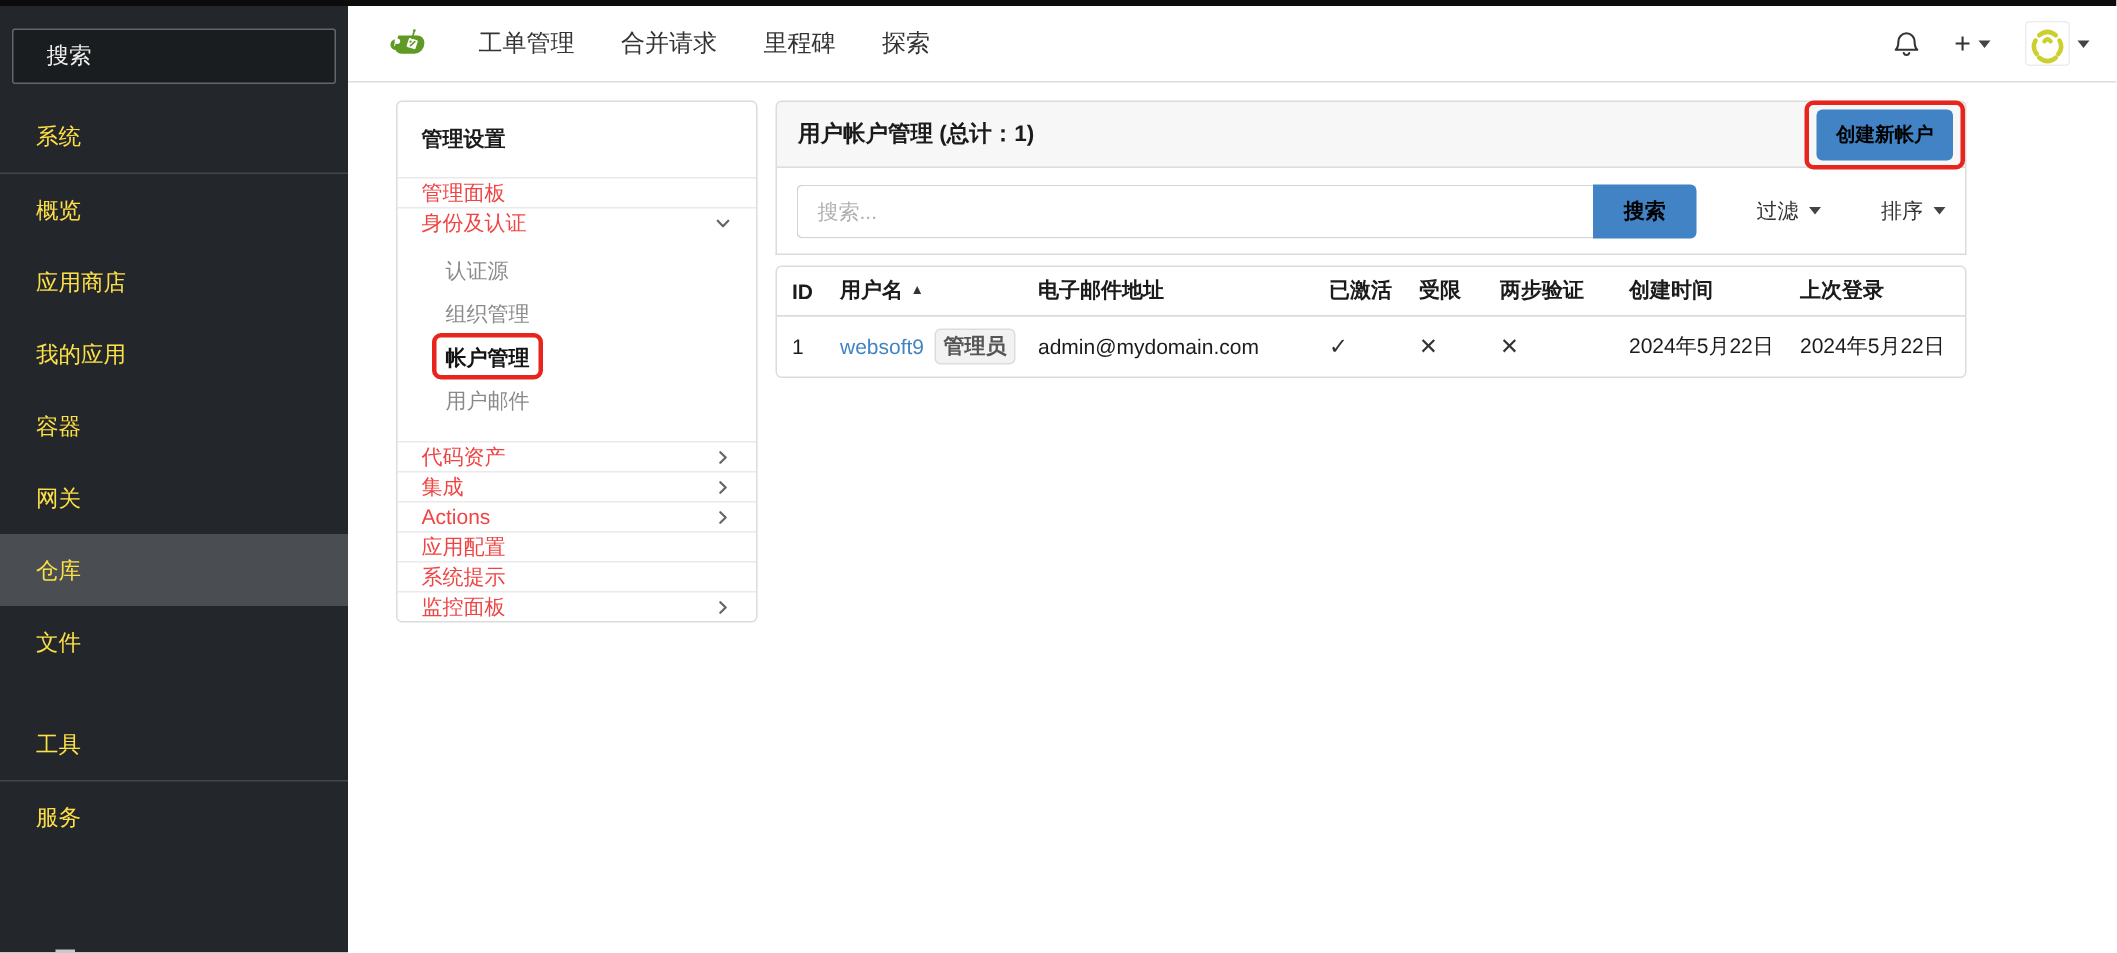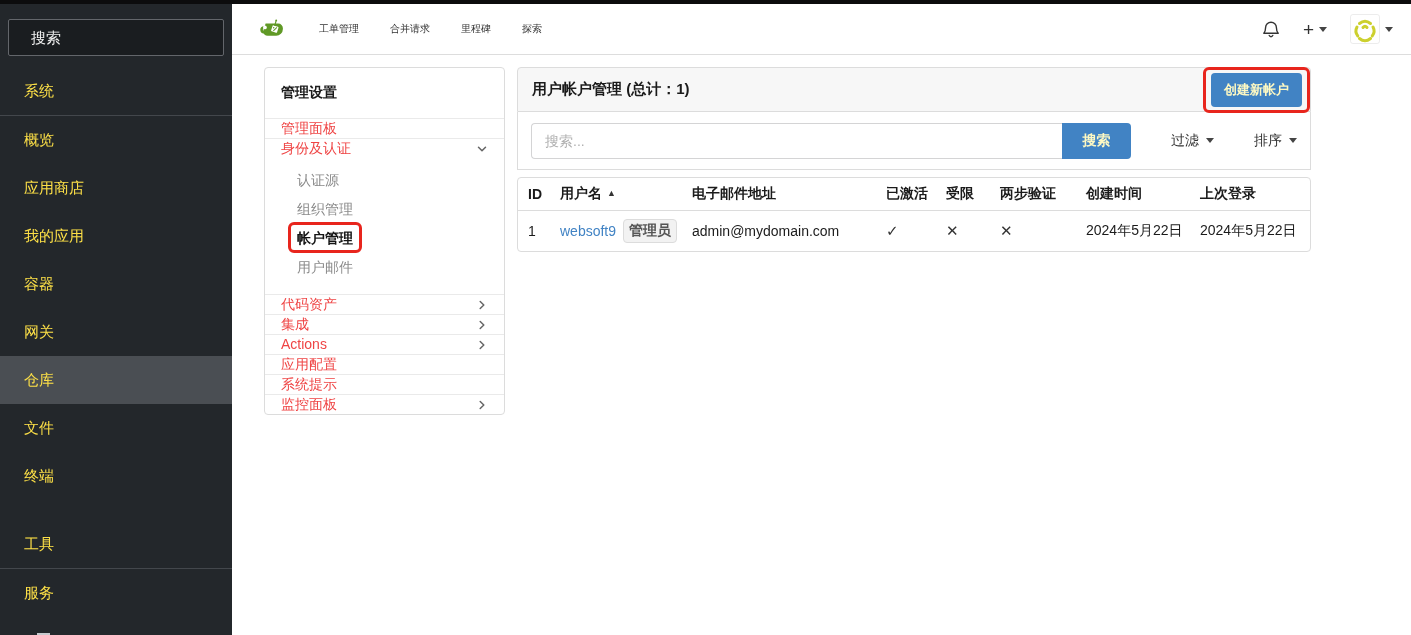--- a/index.html
+++ b/index.html
@@ -16,42 +16,42 @@
   .side-search input{flex:1;background:transparent;border:none;outline:none;color:#fff;font-size:15px;font-family:inherit;}
   .side-search input::placeholder{color:#f0f0f0;opacity:1;}
   .side-item{height:48px;display:flex;align-items:center;padding-left:24px;color:#fde047;font-size:15px;cursor:pointer;}
   .side-item.hdr{border-bottom:1px solid #43474c;box-sizing:border-box;}
   .side-item.active{background:#4a4e53;}
   .side-gap{height:21px;}
   .side-cutoff{position:absolute;left:37px;bottom:0;width:13px;height:2px;background:#c6cace;}
   
   .navbar{position:absolute;left:232px;top:4px;width:1179px;height:51px;background:#fff;border-bottom:1px solid #dddddd;box-sizing:border-box;display:flex;align-items:center;padding:0 18px 0 26px;z-index:3;}
   .logo{width:27px;height:27px;margin-right:34px;display:block;cursor:pointer;}
-  .nav-item{font-size:10px;color:#333;margin-right:31px;cursor:pointer;white-space:nowrap;}
+  .nav-item{font-size:16px;color:#333;margin-right:31px;cursor:pointer;white-space:nowrap;}
   .nav-right{margin-left:auto;display:flex;align-items:center;gap:23px;}
   .iconbtn{display:flex;align-items:center;gap:5px;cursor:pointer;color:#333;}
   .plus-glyph{font-size:19px;line-height:1;color:#333;}
   .caret{width:0;height:0;border-left:4px solid transparent;border-right:4px solid transparent;border-top:5px solid #444;display:inline-block;}
   .avatar{width:28px;height:28px;border-radius:3px;border:1px solid #ececec;background:#fff;display:block;}
   
   .admin-menu{position:absolute;left:264px;top:67px;width:241px;background:#fff;border:1px solid #dcdcdc;border-radius:4px;box-sizing:border-box;font-size:14px;z-index:2;}
   .menu-title{padding:16px;font-weight:bold;color:#1b1b1b;}
   .menu-item{padding:0 16px;border-top:1px solid #eaeaea;display:flex;justify-content:space-between;align-items:center;color:#ef4444;cursor:pointer;line-height:19px;}
   .submenu{padding:8px 0 12px 0;}
   .submenu-item{padding:5px 16px 6px 32px;color:#8a8a8a;font-size:14px;cursor:pointer;line-height:18px;}
   .submenu-item.active{color:#141414;font-weight:bold;}
   .anno-wrap{position:relative;display:inline-block;}
   .red-box{position:absolute;border:3px solid #e8251d;border-radius:6px;pointer-events:none;z-index:5;}
   .red-box.sub{left:-9px;right:-9px;top:-7px;bottom:-6px;}
   .chev{display:block;}
   
   .main{position:absolute;left:517px;top:67px;width:794px;z-index:2;}
   .main-header{height:45px;background:#f7f7f7;border:1px solid #dcdcdc;border-radius:4px 4px 0 0;box-sizing:border-box;display:flex;align-items:center;justify-content:space-between;padding:0 8px 0 14px;}
   .main-title{font-size:15px;font-weight:bold;color:#1b1b1b;}
-  .btn-blue{background:#4183c4;color:#fef9c3;border:none;border-radius:4px;font-size:13px;font-weight:600;font-family:inherit;cursor:pointer;}
+  .btn-blue{background:#4183c4;color:#000000;border:none;border-radius:4px;font-size:13px;font-weight:600;font-family:inherit;cursor:pointer;}
   .create-btn{padding:8px 13px;}
   .red-box.btn{left:-8px;right:-8px;top:-6px;bottom:-6px;}
   .search-seg{border:1px solid #dcdcdc;border-top:none;background:#fff;height:58px;box-sizing:border-box;display:flex;align-items:center;padding:0 13px;}
   .search-input{flex:1;height:36px;border:1px solid #d4d4d5;border-right:none;border-radius:4px 0 0 4px;padding:0 13px;font-size:14px;color:#333;box-sizing:border-box;outline:none;font-family:inherit;min-width:0;}
   .search-input::placeholder{color:#b0b0b0;opacity:1;}
   .search-btn{height:36px;width:69px;border-radius:0 4px 4px 0;font-size:14px;}
   .dropdown{display:flex;align-items:center;gap:7px;font-size:14px;color:#333;cursor:pointer;margin-left:40px;white-space:nowrap;font-family:Liberation Mono, monospace;}
   
   .table-wrap{margin-top:7px;border:1px solid #dcdcdc;border-radius:4px;background:#fff;overflow:hidden;}
   table{width:100%;border-collapse:collapse;table-layout:fixed;font-size:14px;}
@@ -78,21 +78,20 @@
     <input placeholder="搜索" style="">
   </div>
   <div class="side-item hdr">系统</div>
   <div class="side-item">概览</div>
   <div class="side-item">应用商店</div>
   <div class="side-item">我的应用</div>
   <div class="side-item">容器</div>
   <div class="side-item">网关</div>
   <div class="side-item active">仓库</div>
   <div class="side-item">文件</div>
-  <div class="side-item">终端</div>
   <div class="side-gap"></div>
   <div class="side-item hdr">工具</div>
   <div class="side-item">服务</div>
   <div class="side-cutoff"></div>
 </div>
 
 <div class="navbar">
   <svg class="logo" viewBox="0 0 32 32">
     <path d="M9 9 h15 a5.5 5.5 0 0 1 5.5 5.5 v1 a8 8 0 0 1 -8 8 h-10 a5.5 5.5 0 0 1 -5.5-5.5 z" fill="#609926"></path>
     <path d="M7 12 a4.3 4.3 0 1 0 0 8.6 l.8-2.2 a2.1 2.1 0 1 1 0-4.2 z" fill="#609926"></path>

